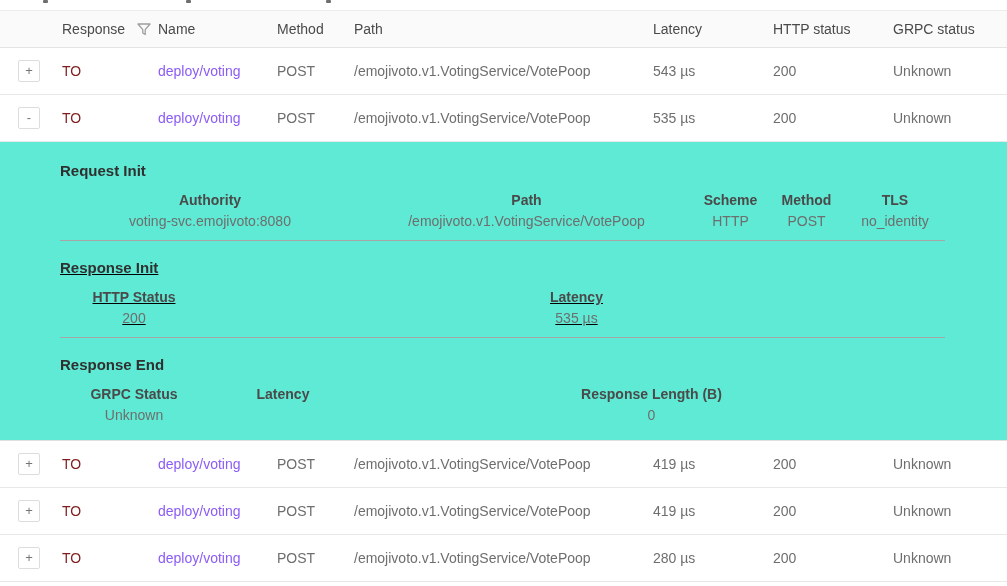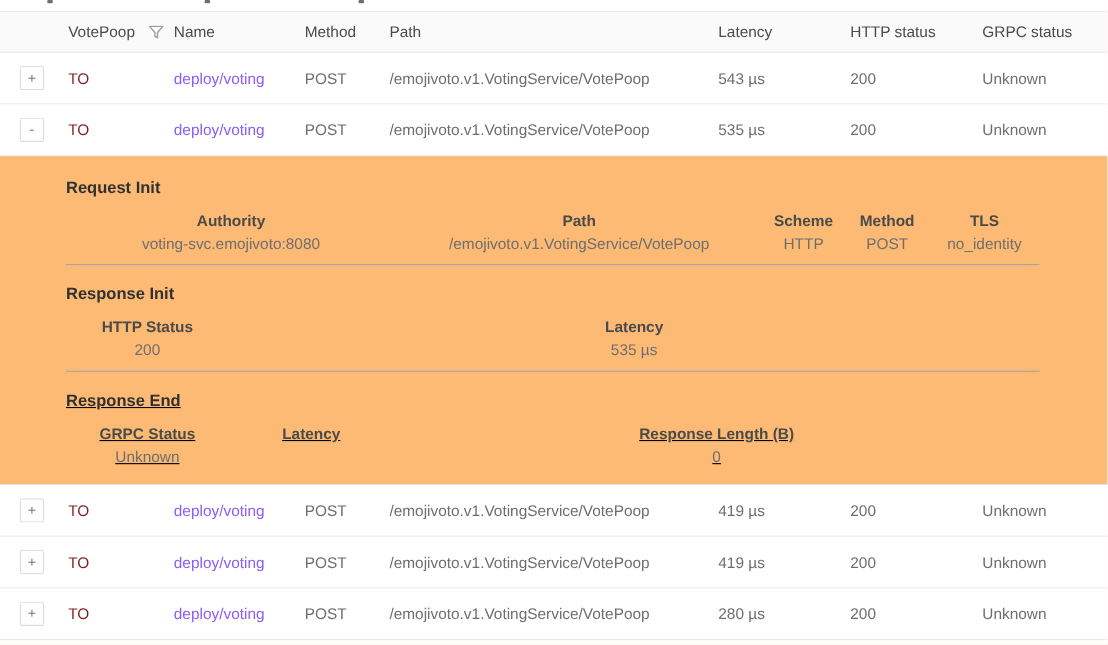--- a/index.html
+++ b/index.html
@@ -19,26 +19,26 @@
   .row{height:46px;border-bottom:1px solid #e8e8e8;font-size:14px;color:#6e6e6e;background:#fff;}
   .cell{white-space:nowrap;overflow:hidden;text-overflow:ellipsis;}
   .dir{color:#7f1d1d;}
   .expand-cell{padding-left:18px;}
   .expand-btn{width:22px;height:22px;box-sizing:border-box;border:1px solid #ddd;border-radius:2px;
               background:#fff;color:#757575;font-size:13px;line-height:20px;text-align:center;
               cursor:pointer;padding:0;font-family:"Liberation Sans",sans-serif;}
   .link{color:#8b5cf6;text-decoration:none;cursor:pointer;}
 
   
-  .detail-panel{border-bottom:1px solid #e0e0e0;background:#fdba74;}
+  .detail-panel{border-bottom:1px solid #e0e0e0;background:#5eead4;}
   .section{margin:0 62px 0 60px;}
   .section.divided{border-bottom:1px solid #a6a6a6;}
   .sec-pad1{padding-top:20px;padding-bottom:11px;}
-  .sec-pad2{padding-top:18px;padding-bottom:11px;}
-  .sec-pad3{padding-top:18px;padding-bottom:17px;text-decoration:underline;}
+  .sec-pad2{padding-top:18px;padding-bottom:11px;text-decoration:underline;}
+  .sec-pad3{padding-top:18px;padding-bottom:17px;}
   .sec-title{font-size:15px;font-weight:bold;color:#303030;margin:0 0 13px 0;}
   .kv-grid{display:grid;text-align:center;}
   .req-grid{grid-template-columns:300px 333px 75px 77px 1fr;}
   .resp-init-grid{grid-template-columns:148px 1fr;}
   .resp-end-grid{grid-template-columns:148px 150px 1fr;}
   .kv-label{font-size:14px;font-weight:bold;color:#4a4a4a;white-space:nowrap;}
   .kv-value{font-size:14px;color:#6e6e6e;margin-top:5px;white-space:nowrap;}
 </style>
 </head>
 <body>
@@ -47,21 +47,21 @@
 
   <div class="top-sliver">
     <span class="frag" style="left:43px"></span>
     <span class="frag" style="left:186px"></span>
     <span class="frag" style="left:326px"></span>
   </div>
 
   <div class="grid-row thead">
     <div class="cell"></div>
     <div class="cell th">
-      <span>VotePoop</span>
+      <span>Response</span>
       <span class="filter-icon">
         <svg width="14" height="13" viewBox="0 0 14 13" fill="none">
           <path d="M1 1 L13 1 L8.2 6.6 L8.2 11.5 L5.8 10 L5.8 6.6 Z" stroke="#9e9e9e" stroke-width="1.3" fill="none" stroke-linejoin="round"></path>
         </svg>
       </span>
     </div>
     <div class="cell th">Name</div>
     <div class="cell th">Method</div>
     <div class="cell th">Path</div>
     <div class="cell th">Latency</div>

